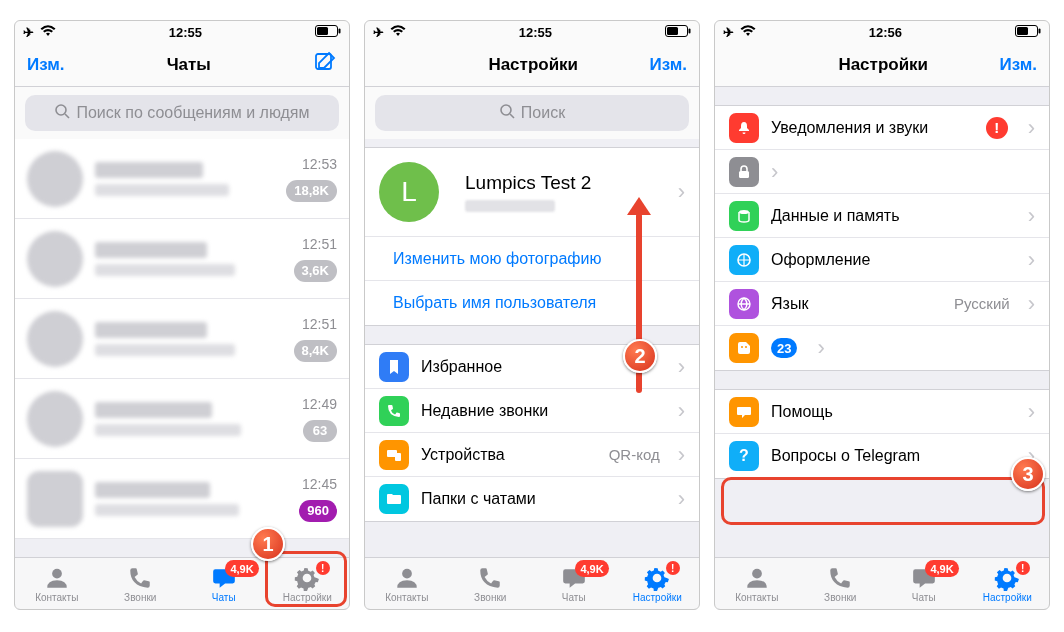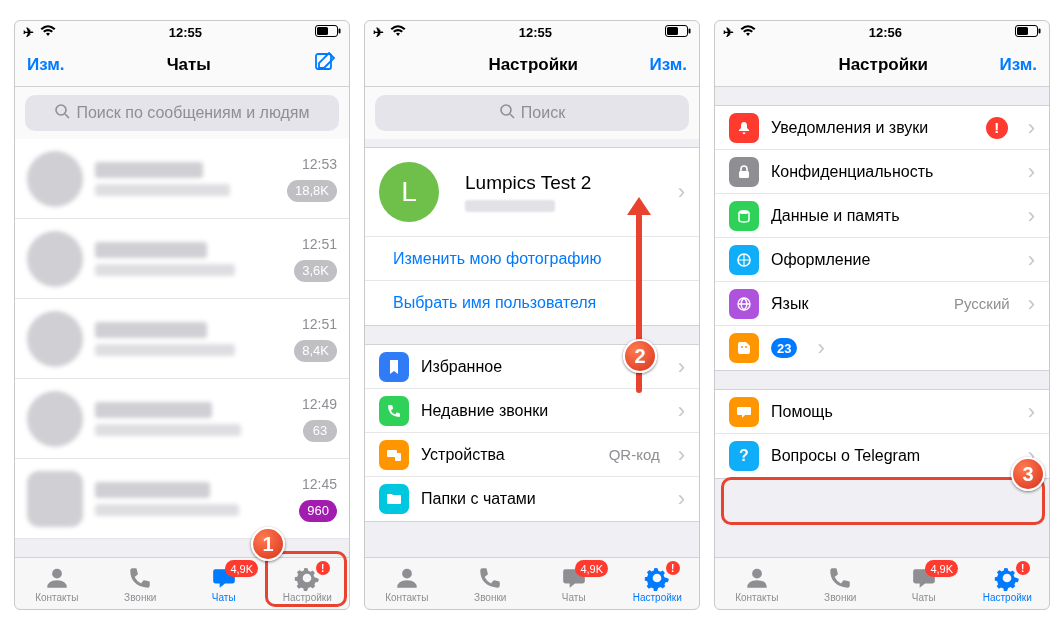--- a/index.html
+++ b/index.html
@@ -27,40 +27,40 @@
   
   .scroll{flex:1;overflow:hidden;background:var(--bg);}
   
   .chatrow{height:80px;background:#fff;border-bottom:1px solid #e5e5ea;display:flex;align-items:center;padding:0 12px;gap:12px;}
   .avatar{width:56px;height:56px;border-radius:50%;background:#cfcfd4;flex-shrink:0;filter:blur(2px);}
   .chatmid{flex:1;min-width:0;}
   .chatname{height:16px;background:#cfcfd4;border-radius:3px;width:60%;filter:blur(2px);margin-bottom:6px;}
   .chatmsg{height:12px;background:#dedee2;border-radius:3px;width:75%;filter:blur(2px);}
   .chatmeta{display:flex;flex-direction:column;align-items:flex-end;gap:8px;}
   .chattime{font-size:14px;color:var(--mute);}
-  .chatbadge{background:#bfbfc4;color:#fff;font-size:13px;font-weight:400;border-radius:11px;min-width:34px;height:22px;display:flex;align-items:center;justify-content:center;padding:0 8px;}
+  .chatbadge{background:#bfbfc4;color:#fff;font-size:13px;font-weight:700;border-radius:11px;min-width:34px;height:22px;display:flex;align-items:center;justify-content:center;padding:0 8px;}
   
   .group{background:#fff;border-top:1px solid var(--sep);border-bottom:1px solid var(--sep);margin-bottom:18px;}
   .row{min-height:44px;display:flex;align-items:center;padding:0 14px;gap:12px;border-bottom:1px solid #e5e5ea;position:relative;}
   .row:last-child{border-bottom:none;}
   .row .lbl{font-size:16px;color:#000;flex:1;}
   .row .detail{font-size:15px;color:var(--mute);}
   .chev{color:#c7c7cc;font-size:22px;font-weight:300;}
   .sqicon{width:30px;height:30px;border-radius:7px;display:flex;align-items:center;justify-content:center;color:#fff;font-size:16px;flex-shrink:0;}
   .profile-row{padding:14px;}
   .profile-av{width:60px;height:60px;border-radius:50%;background:#6fbf4b;color:#fff;font-size:28px;display:flex;align-items:center;justify-content:center;margin-right:14px;flex-shrink:0;}
   .link-row{color:var(--ios-blue);font-size:16px;padding-left:14px;}
   .pillblue{background:var(--ios-blue);color:#fff;font-size:13px;font-weight:600;border-radius:10px;min-width:26px;height:20px;display:flex;align-items:center;justify-content:center;padding:0 6px;}
   .alertdot{width:22px;height:22px;border-radius:11px;background:#ff3b30;color:#fff;font-size:15px;font-weight:800;display:flex;align-items:center;justify-content:center;}
   
   .tabbar{height:52px;background:#f7f7f8;border-top:1px solid var(--sep);display:flex;}
   .tab{flex:1;display:flex;flex-direction:column;align-items:center;justify-content:center;gap:1px;color:var(--mute);font-size:10px;position:relative;}
   .tab.active{color:var(--ios-blue);}
   .tab svg{width:26px;height:26px;}
-  .tab .badge{position:absolute;top:2px;left:52%;background:#ff3b30;color:#fff;font-size:11px;font-weight:400;border-radius:9px;height:17px;min-width:24px;display:flex;align-items:center;justify-content:center;padding:0 5px;}
+  .tab .badge{position:absolute;top:2px;left:52%;background:#ff3b30;color:#fff;font-size:11px;font-weight:700;border-radius:9px;height:17px;min-width:24px;display:flex;align-items:center;justify-content:center;padding:0 5px;}
   .tab .baddot{position:absolute;top:3px;left:60%;width:14px;height:14px;border-radius:7px;background:#ff3b30;color:#fff;font-size:10px;font-weight:800;display:flex;align-items:center;justify-content:center;}
   
   .stepcircle{position:absolute;width:34px;height:34px;border-radius:50%;background:radial-gradient(circle at 35% 30%, #ff7a50, var(--circle-red));color:#fff;font-size:20px;font-weight:800;display:flex;align-items:center;justify-content:center;border:2px solid #fff;box-shadow:0 1px 3px rgba(0,0,0,.5);z-index:20;}
   .hlred{position:absolute;border:3px solid var(--red);border-radius:10px;pointer-events:none;z-index:15;}
   .arrowline{position:absolute;width:6px;background:var(--red);z-index:10;border-radius:3px;}
   .arrowhead{position:absolute;width:0;height:0;border-left:12px solid transparent;border-right:12px solid transparent;border-bottom:18px solid var(--red);z-index:11;}
 </style>
 </head>
 <body>
 
@@ -360,21 +360,20 @@
           <span class="alertdot">!</span>
           <span class="chev" style="margin-left:8px">›</span>
         </div>
       <div class="row">
           <div class="sqicon" style="background:#8e8e93">
             <svg width="16" height="16" viewBox="0 0 16 16" fill="#fff">
               <rect x="3" y="7" width="10" height="7" rx="1.5"></rect>
               <path d="M5 7V5q0-3 3-3t3 3v2" fill="none" stroke="#fff" stroke-width="1.6"></path>
             </svg>
           </div>
-          <span class="lbl">Конфиденциальность</span>
           <span class="chev">›</span>
         </div>
       <div class="row">
           <div class="sqicon" style="background:#30d158">
             <svg width="16" height="16" viewBox="0 0 16 16" fill="#fff">
               <ellipse cx="8" cy="4" rx="5" ry="2"></ellipse>
               <path d="M3 4v8q0 2 5 2t5-2V4" fill="none" stroke="#fff" stroke-width="1.5"></path>
             </svg>
           </div>
           <span class="lbl">Данные и память</span>

